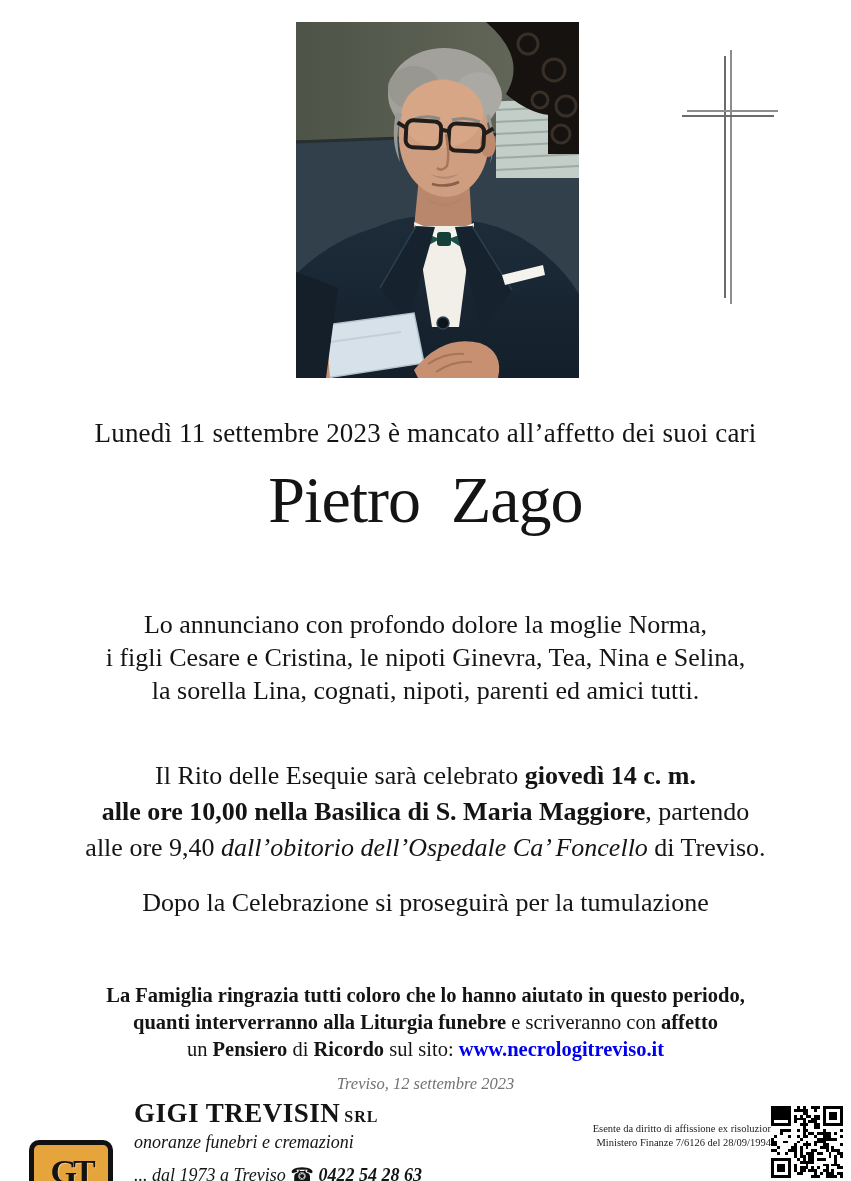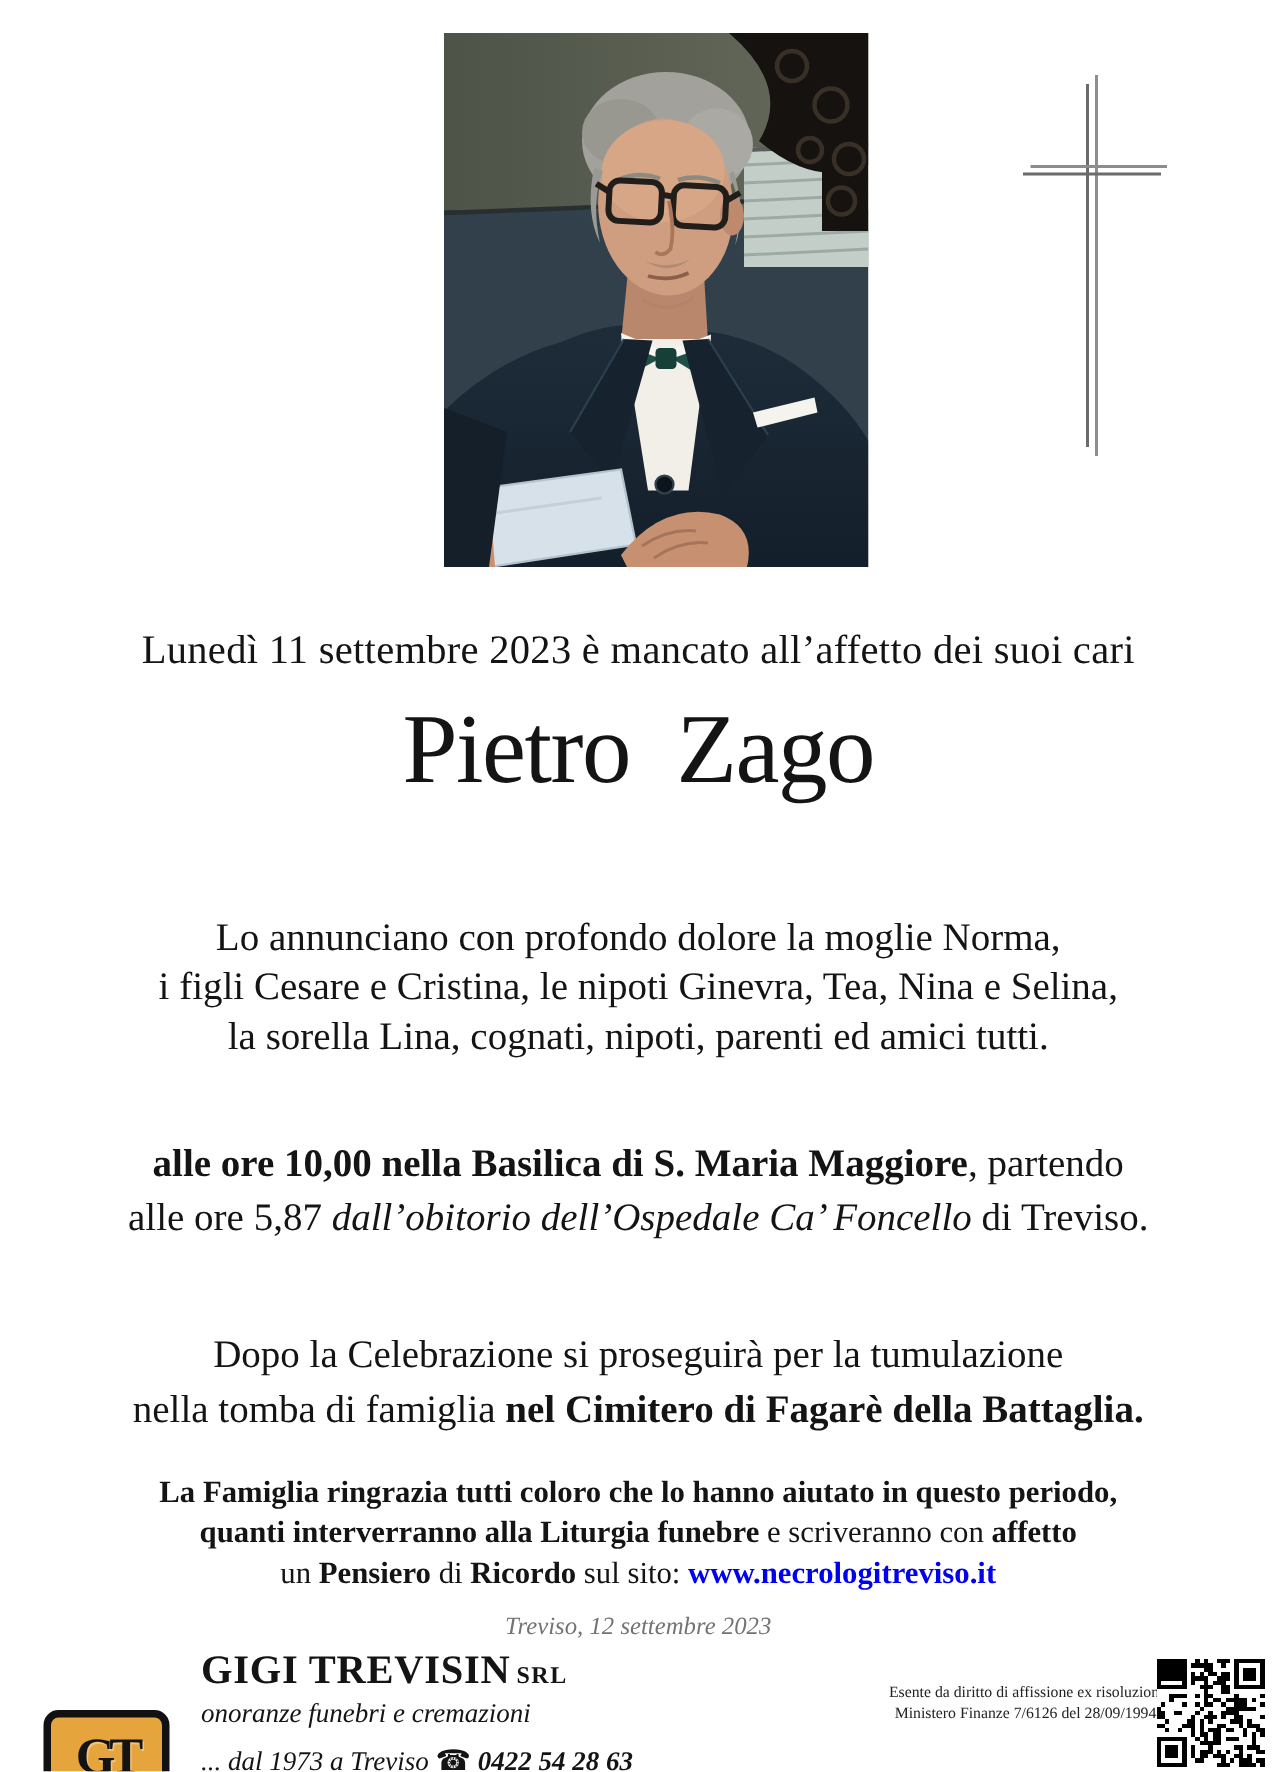--- a/index.html
+++ b/index.html
@@ -189,27 +189,27 @@
 
   <div class="abs centered deceased-name">Pietro  Zago</div>
 
   <div class="abs centered para announcement">
     <div>Lo annunciano con profondo dolore la moglie Norma,</div>
     <div>i figli Cesare e Cristina, le nipoti Ginevra, Tea, Nina e Selina,</div>
     <div>la sorella Lina, cognati, nipoti, parenti ed amici tutti.</div>
   </div>
 
   <div class="abs centered para funeral">
+    <div><span>Il Rito delle Esequie sarà celebrato </span><span class="b">giovedì 14 c. m.</span></div>
     <div><span class="b">alle ore 10,00 nella Basilica di S. Maria Maggiore</span><span>, partendo</span></div>
-    <div><span>alle ore 5,87 </span><span class="i">dall’obitorio dell’Ospedale Ca’ Foncello</span><span> di Treviso.</span></div>
+    <div><span>alle ore 9,40 </span><span class="i">dall’obitorio dell’Ospedale Ca’ Foncello</span><span> di Treviso.</span></div>
   </div>
 
   <div class="abs centered para burial">
     <div>Dopo la Celebrazione si proseguirà per la tumulazione</div>
-    <div><span>nella tomba di famiglia </span><span class="b">nel Cimitero di Fagarè della Battaglia.</span></div>
   </div>
 
   <div class="abs centered thanks">
     <div class="bi">La Famiglia ringrazia tutti coloro che lo hanno aiutato in questo periodo,</div>
     <div><span class="bi">quanti interverranno alla Liturgia funebre</span><span> e scriveranno con </span><span class="b">affetto</span></div>
     <div>
       <span>un </span><span class="b">Pensiero</span><span> di </span><span class="b">Ricordo</span><span> sul sito: </span><a href="#" class="link" id="site-link" style="color: rgb(0, 0, 238);">www.necrologitreviso.it</a>
     </div>
   </div>
 

